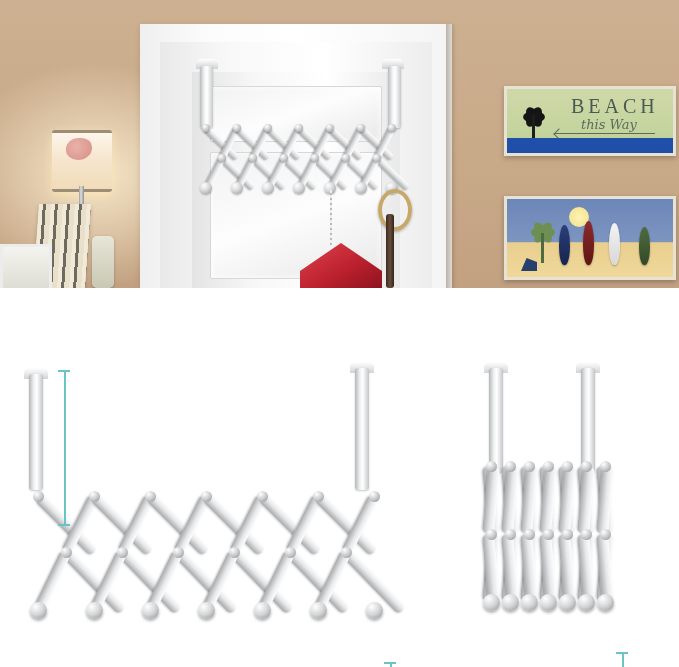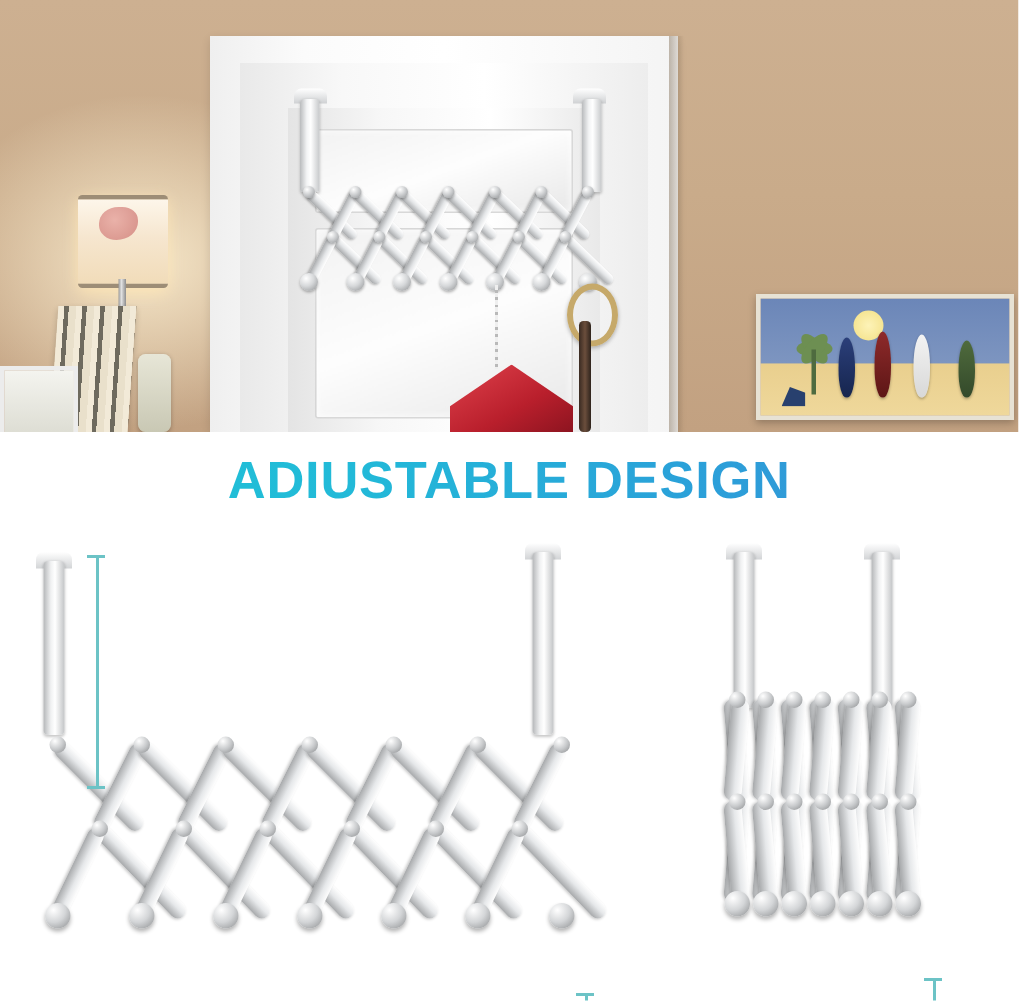--- a/index.html
+++ b/index.html
@@ -226,39 +226,51 @@
     <div class="ring"></div>
     <div class="umbrella"></div>
 
     <div class="lamp-shade"></div>
     <div class="lamp-flower"></div>
     <div class="lamp-stem"></div>
     <div class="books"></div>
     <div class="phone"></div>
     <div class="frame-left"></div>
 
+    <div class="art-top">
+      <div class="palm">
+        <div class="frond"></div>
+        <div class="frond f2"></div>
+        <div class="frond f3"></div>
+        <div class="trunk"></div>
+        <div class="coco"></div>
+      </div>
+      <div class="word">BEACH</div>
+      <div class="script">this Way</div>
+      <div class="arrow"></div>
+      <div class="sea"></div>
+    </div>
 
     <div class="art-bot">
       <div class="sun"></div>
       <div class="palm2">
         <div class="frond"></div>
         <div class="frond f2"></div>
         <div class="frond f3"></div>
         <div class="trunk"></div>
       </div>
       <div class="chairlet"></div>
       <div class="board b1"></div>
       <div class="board b2"></div>
       <div class="board b3"></div>
       <div class="board b4"></div>
     </div>
   </div>
 
   <div class="spec">
-    <div class="title">ADIUSTABLE DESIGN</div>
 
     <div class="prod-left">
       <div class="arm-top" style="left:16px;top:6px;"></div>
       <div class="arm" style="left:21px;top:12px;height:116px;"></div>
       <div class="arm-top" style="left:342px;top:0px;"></div>
       <div class="arm" style="left:347px;top:6px;height:122px;"></div>
       <div id="latExpanded">
           <div class="lbar" style="left: 30px; top: 128.5px; width: 79.196px; height: 11px; transform: rotate(45deg);"></div>
           <div class="lbar" style="left: 58px; top: 184.5px; width: 80.6226px; height: 11px; transform: rotate(46.0051deg);"></div>
           <div class="lbar" style="left: 86px; top: 128.5px; width: 62.6099px; height: 11px; transform: rotate(116.565deg);"></div>

